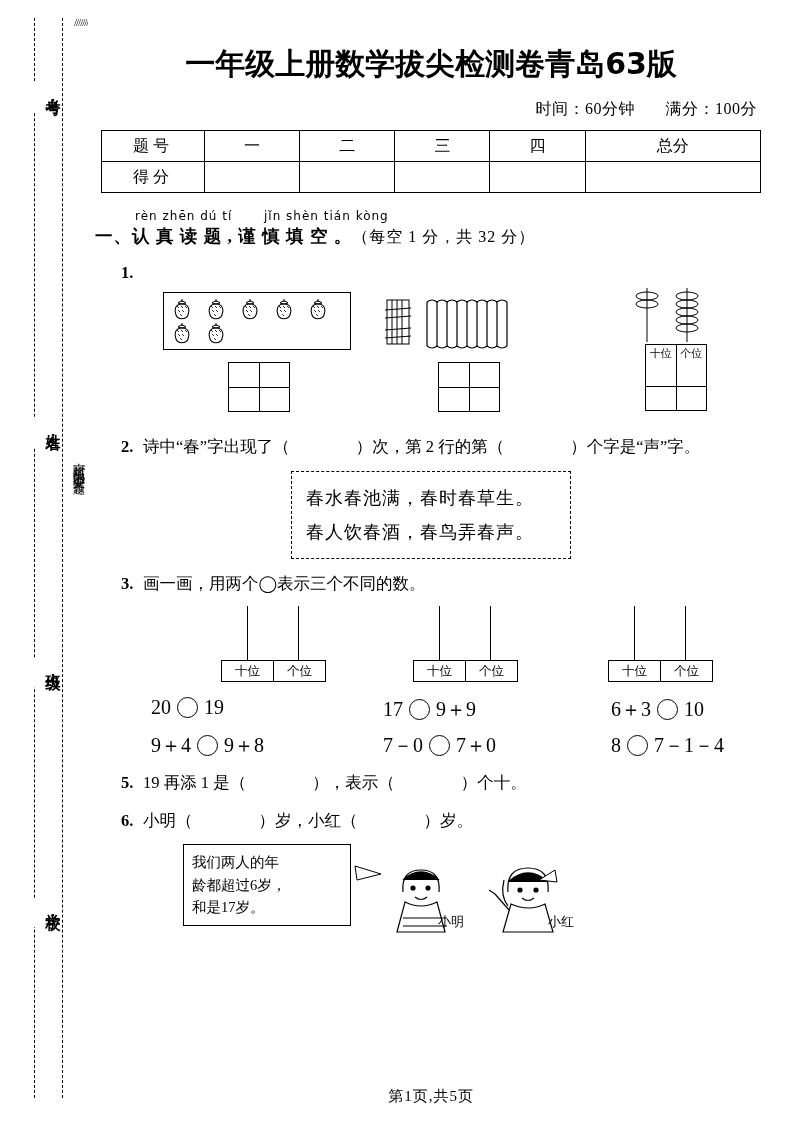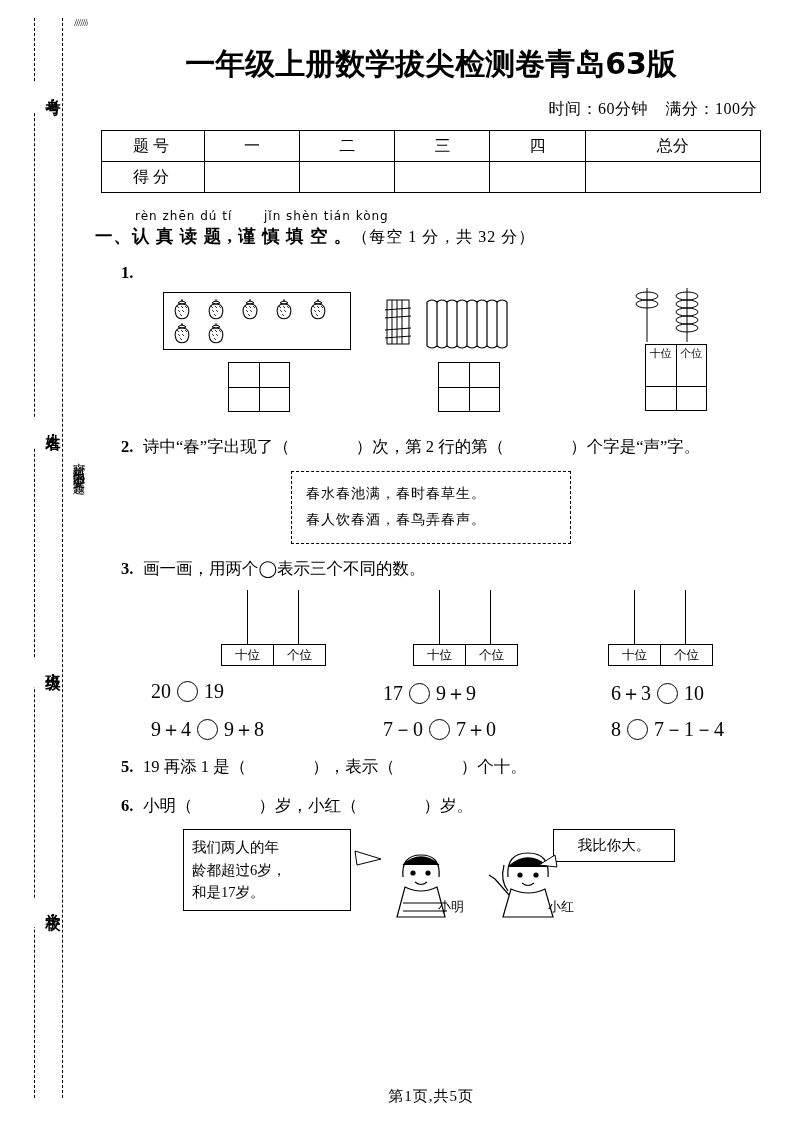--- a/index.html
+++ b/index.html
@@ -102,21 +102,21 @@
     margin-top: 12px;
     letter-spacing: 1px;
   }
   .meta {
     text-align: right;
     font-size: 16px;
     margin-top: 14px;
     padding-right: 10px;
     letter-spacing: 0.5px;
   }
-  .meta span { margin-left: 13px; }
+  .meta span { margin-left: 26px; }
 
   table.score {
     margin: 10px auto 0 auto;
     border-collapse: collapse;
     width: 660px;
     border-radius: 29px;
   }
   table.score td {
     border: 1px solid #000;
     height: 28px;
@@ -224,21 +224,21 @@
     line-height: 17px;
   }
   .place-hdr div:first-child { border-right: 1px solid #000; }
 
   
   .poem {
     margin: 10px auto 0 auto;
     width: 250px;
     border: 1px dashed #000;
     padding: 9px 14px;
-    font-size: 14px;
+    font-size: 18px;
     line-height: 1.9;
     letter-spacing: 1px;
   }
 
   
   .pv-row {
     position: relative;
     height: 80px;
     margin-top: 8px;
     margin-left: 48px;
@@ -583,21 +583,20 @@
   <div class="q">
     <span class="q-num">6.</span><span class="q-body">小明（</span><span class="blank"></span><span>）岁，小红（</span><span class="blank"></span><span>）岁。</span>
   </div>
 
   <div class="cartoon">
     <div class="bubble1">
       <div>我们两人的年</div>
       <div>龄都超过6岁，</div>
       <div>和是17岁。</div>
     </div>
-    <div class="bubble2">我比你大。</div>
 
     <svg style="position:absolute;left:150px;top:0;" width="330" height="100" viewBox="0 0 330 100">
 
       <path d="M22 26 l26 8 l-24 6 z" fill="#fff" stroke="#000" stroke-width="1"></path>
 
       <g stroke="#000" stroke-width="1.2" fill="none">
         <path d="M70 52 q-2 -22 18 -22 q20 0 18 22"></path>
         <path d="M70 40 q18 -16 36 0" fill="#000"></path>
         <circle cx="80" cy="48" r="2" fill="#000"></circle>
         <circle cx="95" cy="48" r="2" fill="#000"></circle>

